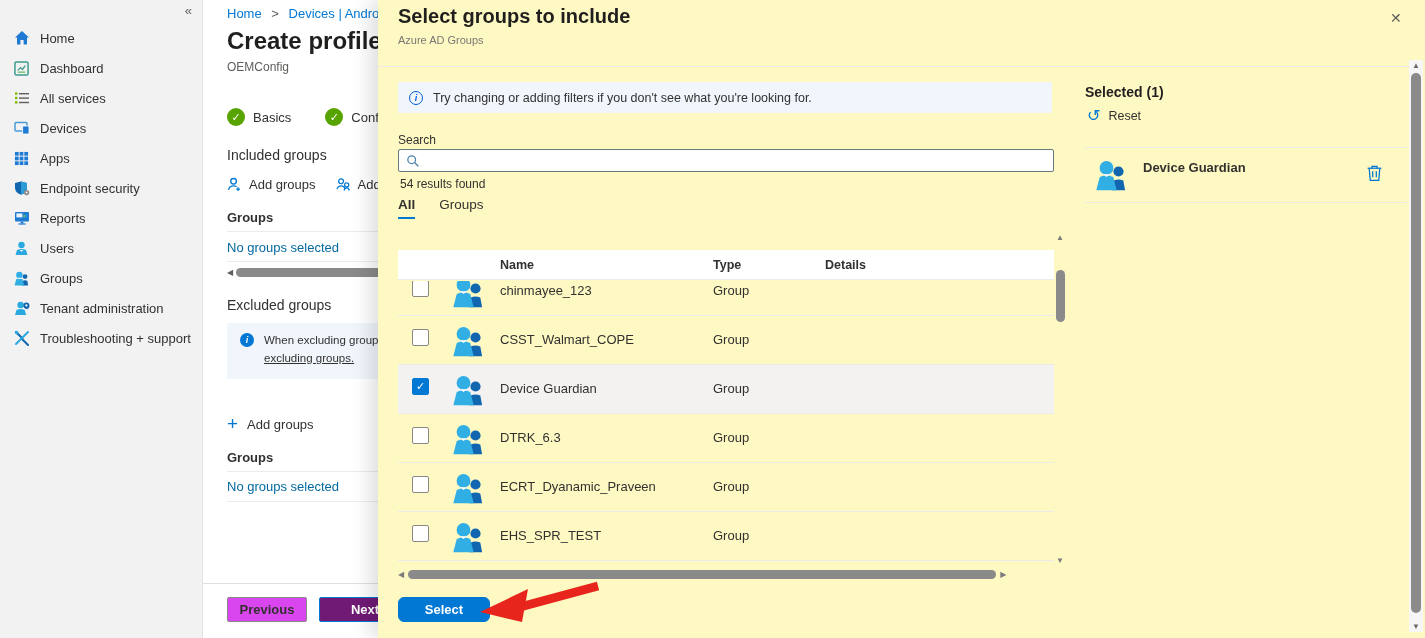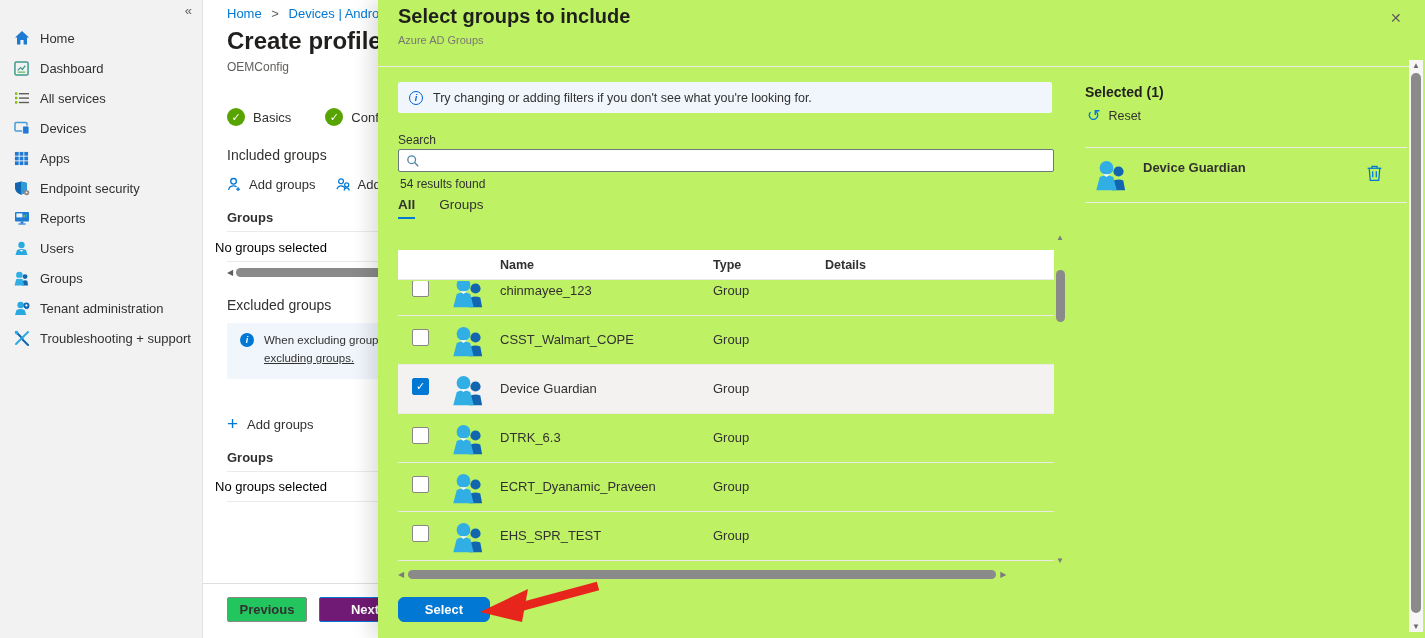--- a/index.html
+++ b/index.html
@@ -24,39 +24,39 @@
   #page-subtitle { position:absolute; left:24px; top:60px; font-size:12px; color:#605e5c; }
   .steps { position:absolute; left:24px; top:108px; display:flex; gap:34px; white-space:nowrap; }
   .step { display:flex; align-items:center; gap:8px; cursor:pointer; }
   .step-check { width:18px; height:18px; border-radius:50%; background:#57a300; color:#fff;
     display:flex; align-items:center; justify-content:center; font-size:11px; font-weight:bold; }
   .section-h { position:absolute; left:24px; font-size:14px; color:#323130; white-space:nowrap; }
   .toolbar { position:absolute; left:24px; top:177px; display:flex; align-items:center; gap:6px; white-space:nowrap; }
   .toolbar .tlink { display:flex; align-items:center; gap:7px; color:#323130; cursor:pointer; }
   .col-head { position:absolute; left:24px; font-weight:bold; font-size:13px; }
   .divider { position:absolute; left:24px; right:0; height:1px; background:#edebe9; }
-  .empty-txt { position:absolute; left:12px; font-size:13px; color:#000000;text-align:center; }
+  .empty-txt { position:absolute; left:24px; font-size:13px; color:#0369a1;text-align:center; }
   .hscroll-mid { position:absolute; left:24px; top:266px; right:0; height:12px; display:flex; align-items:center; gap:3px; }
   .hscroll-mid .arr { color:#605e5c; font-size:8px; }
   .hscroll-mid .thumb { height:9px; background:#8a8a8a; border-radius:5px; flex:1; }
   .info-banner-m { position:absolute; left:24px; top:323px; width:376px; height:56px; background:#f0f6fc; border-radius:2px; }
   .info-banner-m .txt { position:absolute; left:37px; top:9px; font-size:11.5px; line-height:1.55; color:#323130; white-space:nowrap; }
   .info-banner-m .txt a { color:#323130; text-decoration:underline; cursor:pointer; }
   .info-filled { position:absolute; left:13px; top:10px; width:14px; height:14px; border-radius:50%;
     background:#0078d4; color:#fff; font-size:9px; font-weight:bold; display:flex; align-items:center; justify-content:center; font-style:italic; }
   .add-plus-row { position:absolute; left:24px; top:416px; display:flex; align-items:center; gap:9px; cursor:pointer; }
   .plus-glyph { color:#0078d4; font-size:19px; font-weight:300; line-height:16px; }
   #main-footer-divider { position:absolute; left:0; right:0; top:583px; height:1px; background:#e1dfdd; }
   .btn { position:absolute; top:597px; height:25px; border-radius:2px; font-size:13px; font-weight:600;
     display:flex; align-items:center; justify-content:center; cursor:pointer; }
-  #btn-previous { left:24px; width:80px; background:#22c55e; border:1px solid #8a8886; color:#323130; }
+  #btn-previous { left:24px; width:80px; background:#d946ef; border:1px solid #8a8886; color:#323130; }
   #btn-next { left:116px; width:92px; background:#701a75; border:1px solid #0078d4; color:#fff; }
 
   
-  #panel { position:absolute; left:378px; top:0; width:1047px; height:638px; background:#bef264;
+  #panel { position:absolute; left:378px; top:0; width:1047px; height:638px; background:#fef9c3;
     box-shadow:-8px 0 18px rgba(0,0,0,.13); z-index:3; }
   #panel-title { position:absolute; left:20px; top:5px; font-size:20px; font-weight:600; color:#201f1e; }
   #panel-subtitle { position:absolute; left:20px; top:34px; font-size:11px; color:#797775; }
   #panel-close { position:absolute; left:1012px; top:10px; font-size:14px; color:#605e5c; cursor:pointer; }
   #panel-hdr-divider { position:absolute; left:0; right:16px; top:66px; height:1px; background:#eaeaea; }
   .info-banner-p { position:absolute; left:20px; top:82px; width:654px; height:31px; background:#f0f6fc;
     border-radius:2px; display:flex; align-items:center; }
   .info-outline { width:14px; height:14px; border-radius:50%; border:1px solid #015cda; color:#015cda;
     font-size:9px; font-style:italic; font-weight:bold; display:flex; align-items:center; justify-content:center;
     margin:0 10px 0 11px; flex:0 0 14px; }

